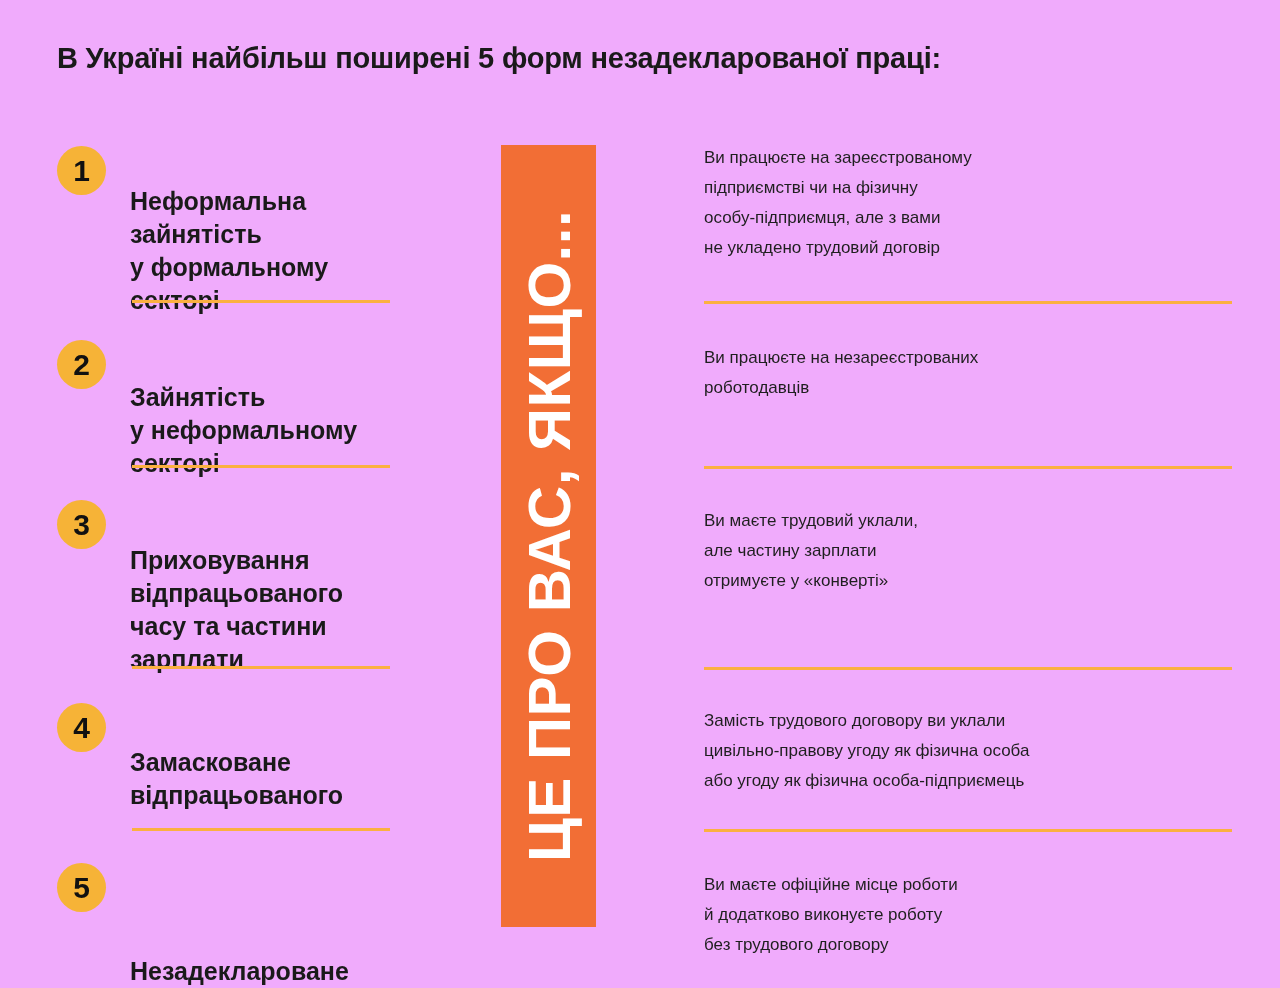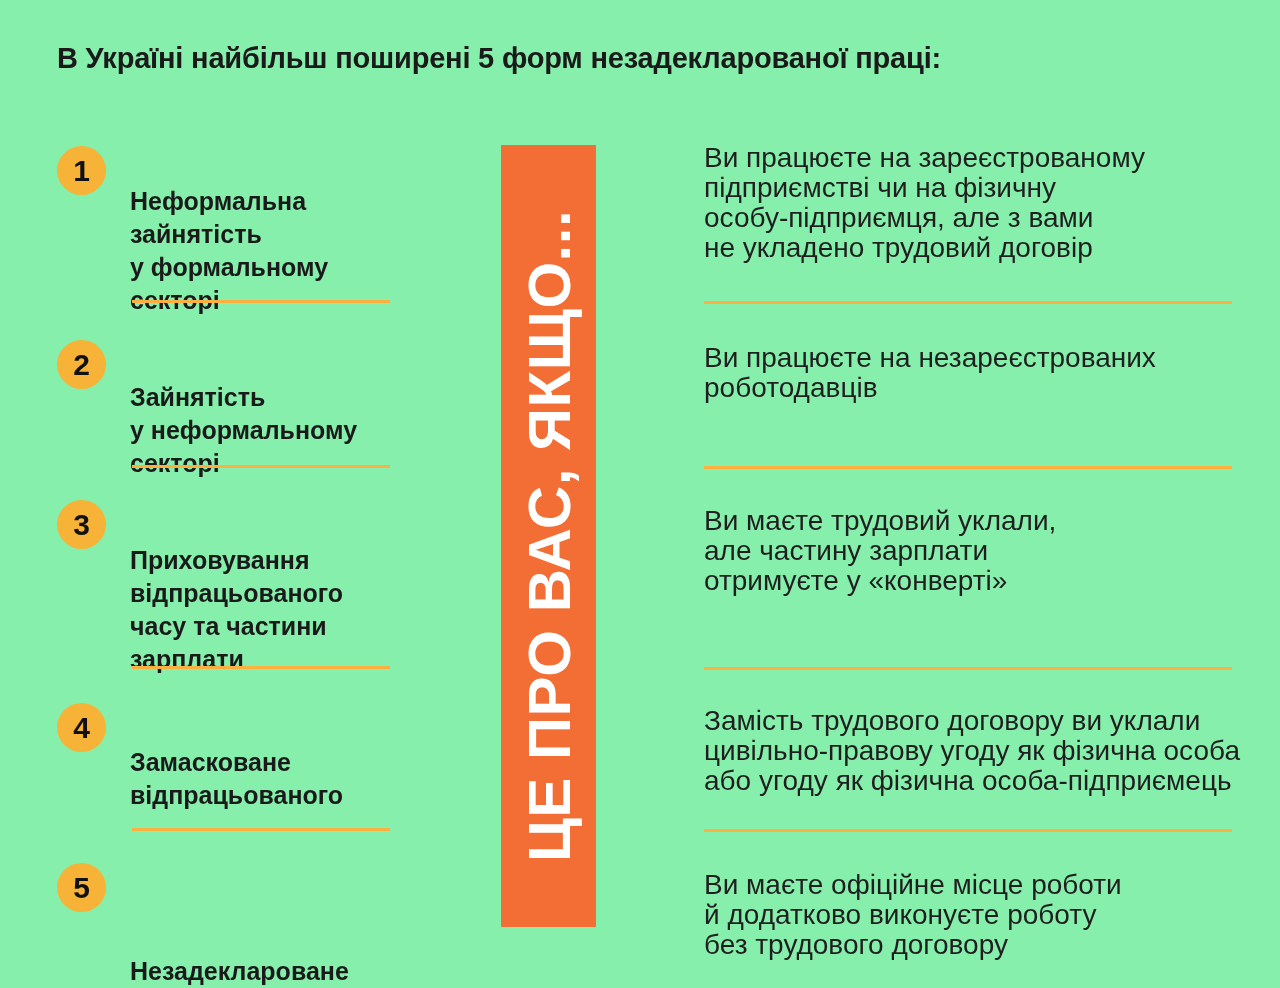--- a/index.html
+++ b/index.html
@@ -11,21 +11,21 @@
     --heading_text:#1A1A1A;
     --body_text:#1F1F1F;
   }
   *{margin:0;padding:0;box-sizing:border-box;}
   html,body{background:#ffffff;}
   body{font-family:"Liberation Sans",sans-serif;}
   .canvas{
     position:relative;
     width:1280px;
     height:988px;
-    background:#86efac;
+    background:#f0abfc;
     overflow:hidden;
   }
   .title{
     position:absolute;
     left:57px;
     top:42px;
     font-size:29px;
     font-weight:bold;
     letter-spacing:-0.2px;
     color:var(--heading_text);
@@ -56,21 +56,21 @@
     font-weight:bold;
     line-height:33px;
     color:var(--heading_text);
     white-space:pre-line;
     margin-top:44px;
   }
   .desc{
     position:absolute;
     left:704px;
     width:545px;
-    font-size:28px;
+    font-size:17px;
     font-weight:normal;
     line-height:30px;
     color:var(--body_text);
     white-space:pre-line;
   }
   .divider{
     position:absolute;
     height:3px;
     background:var(--divider);
   }

